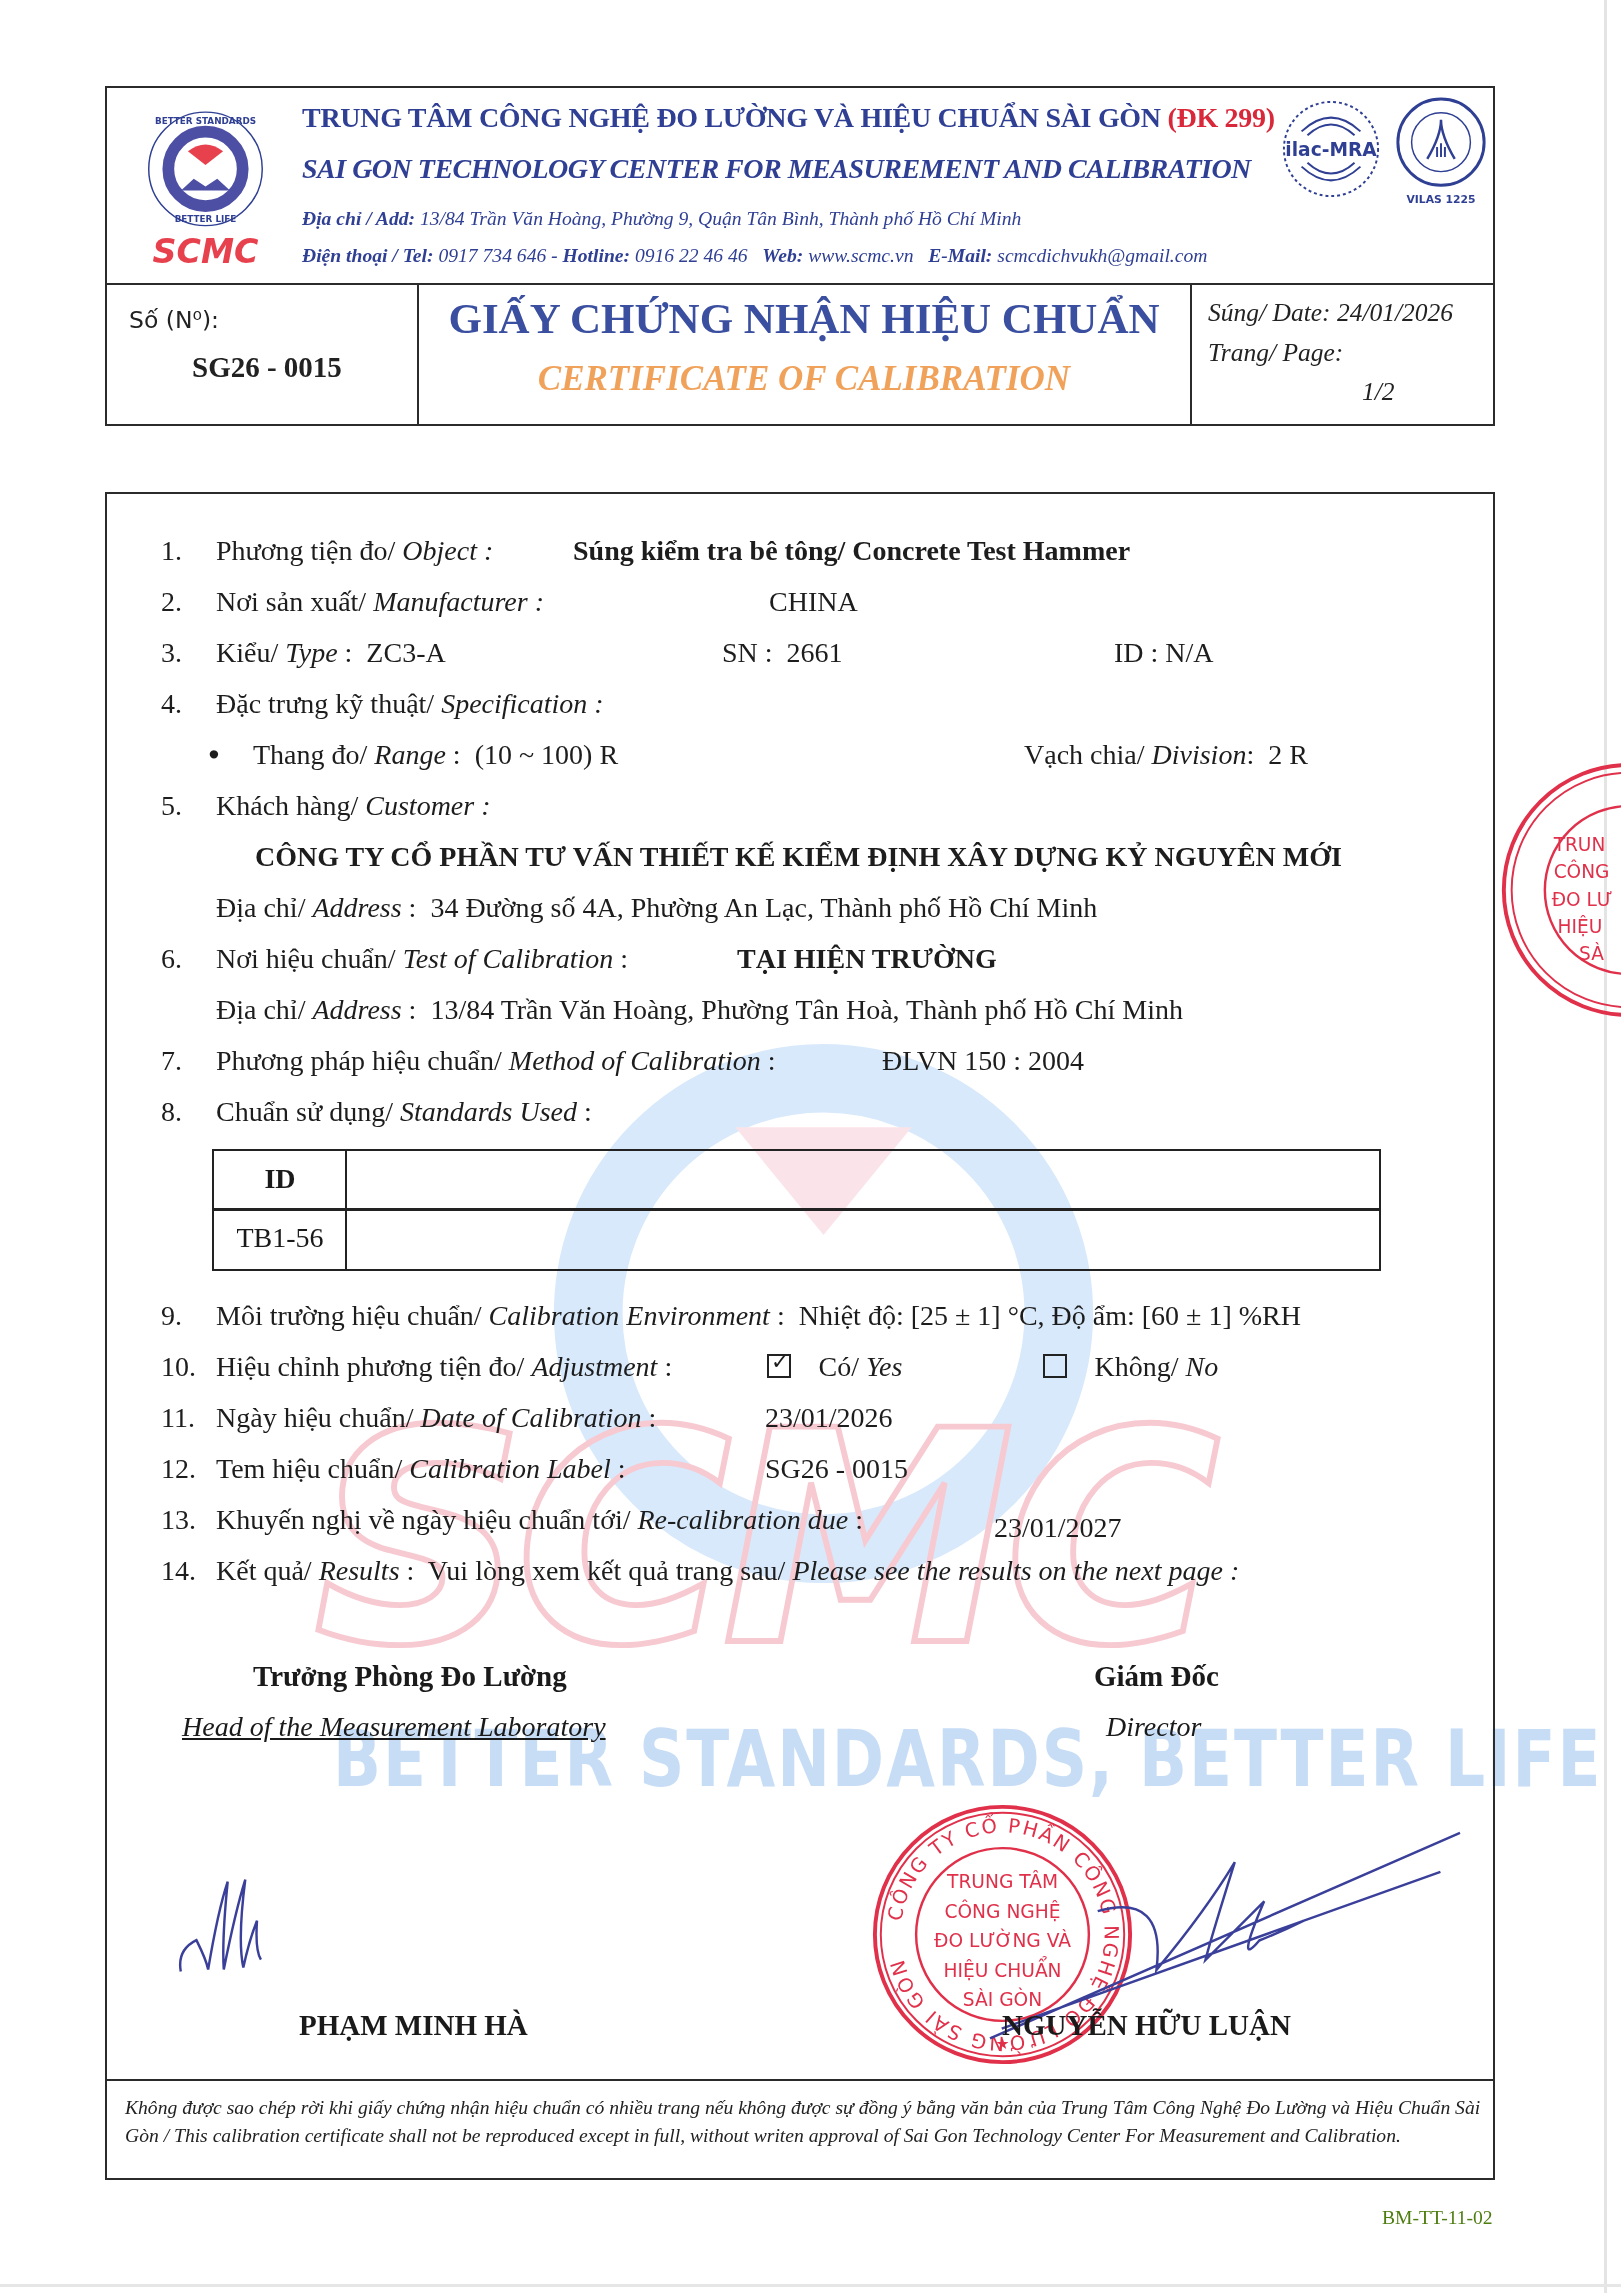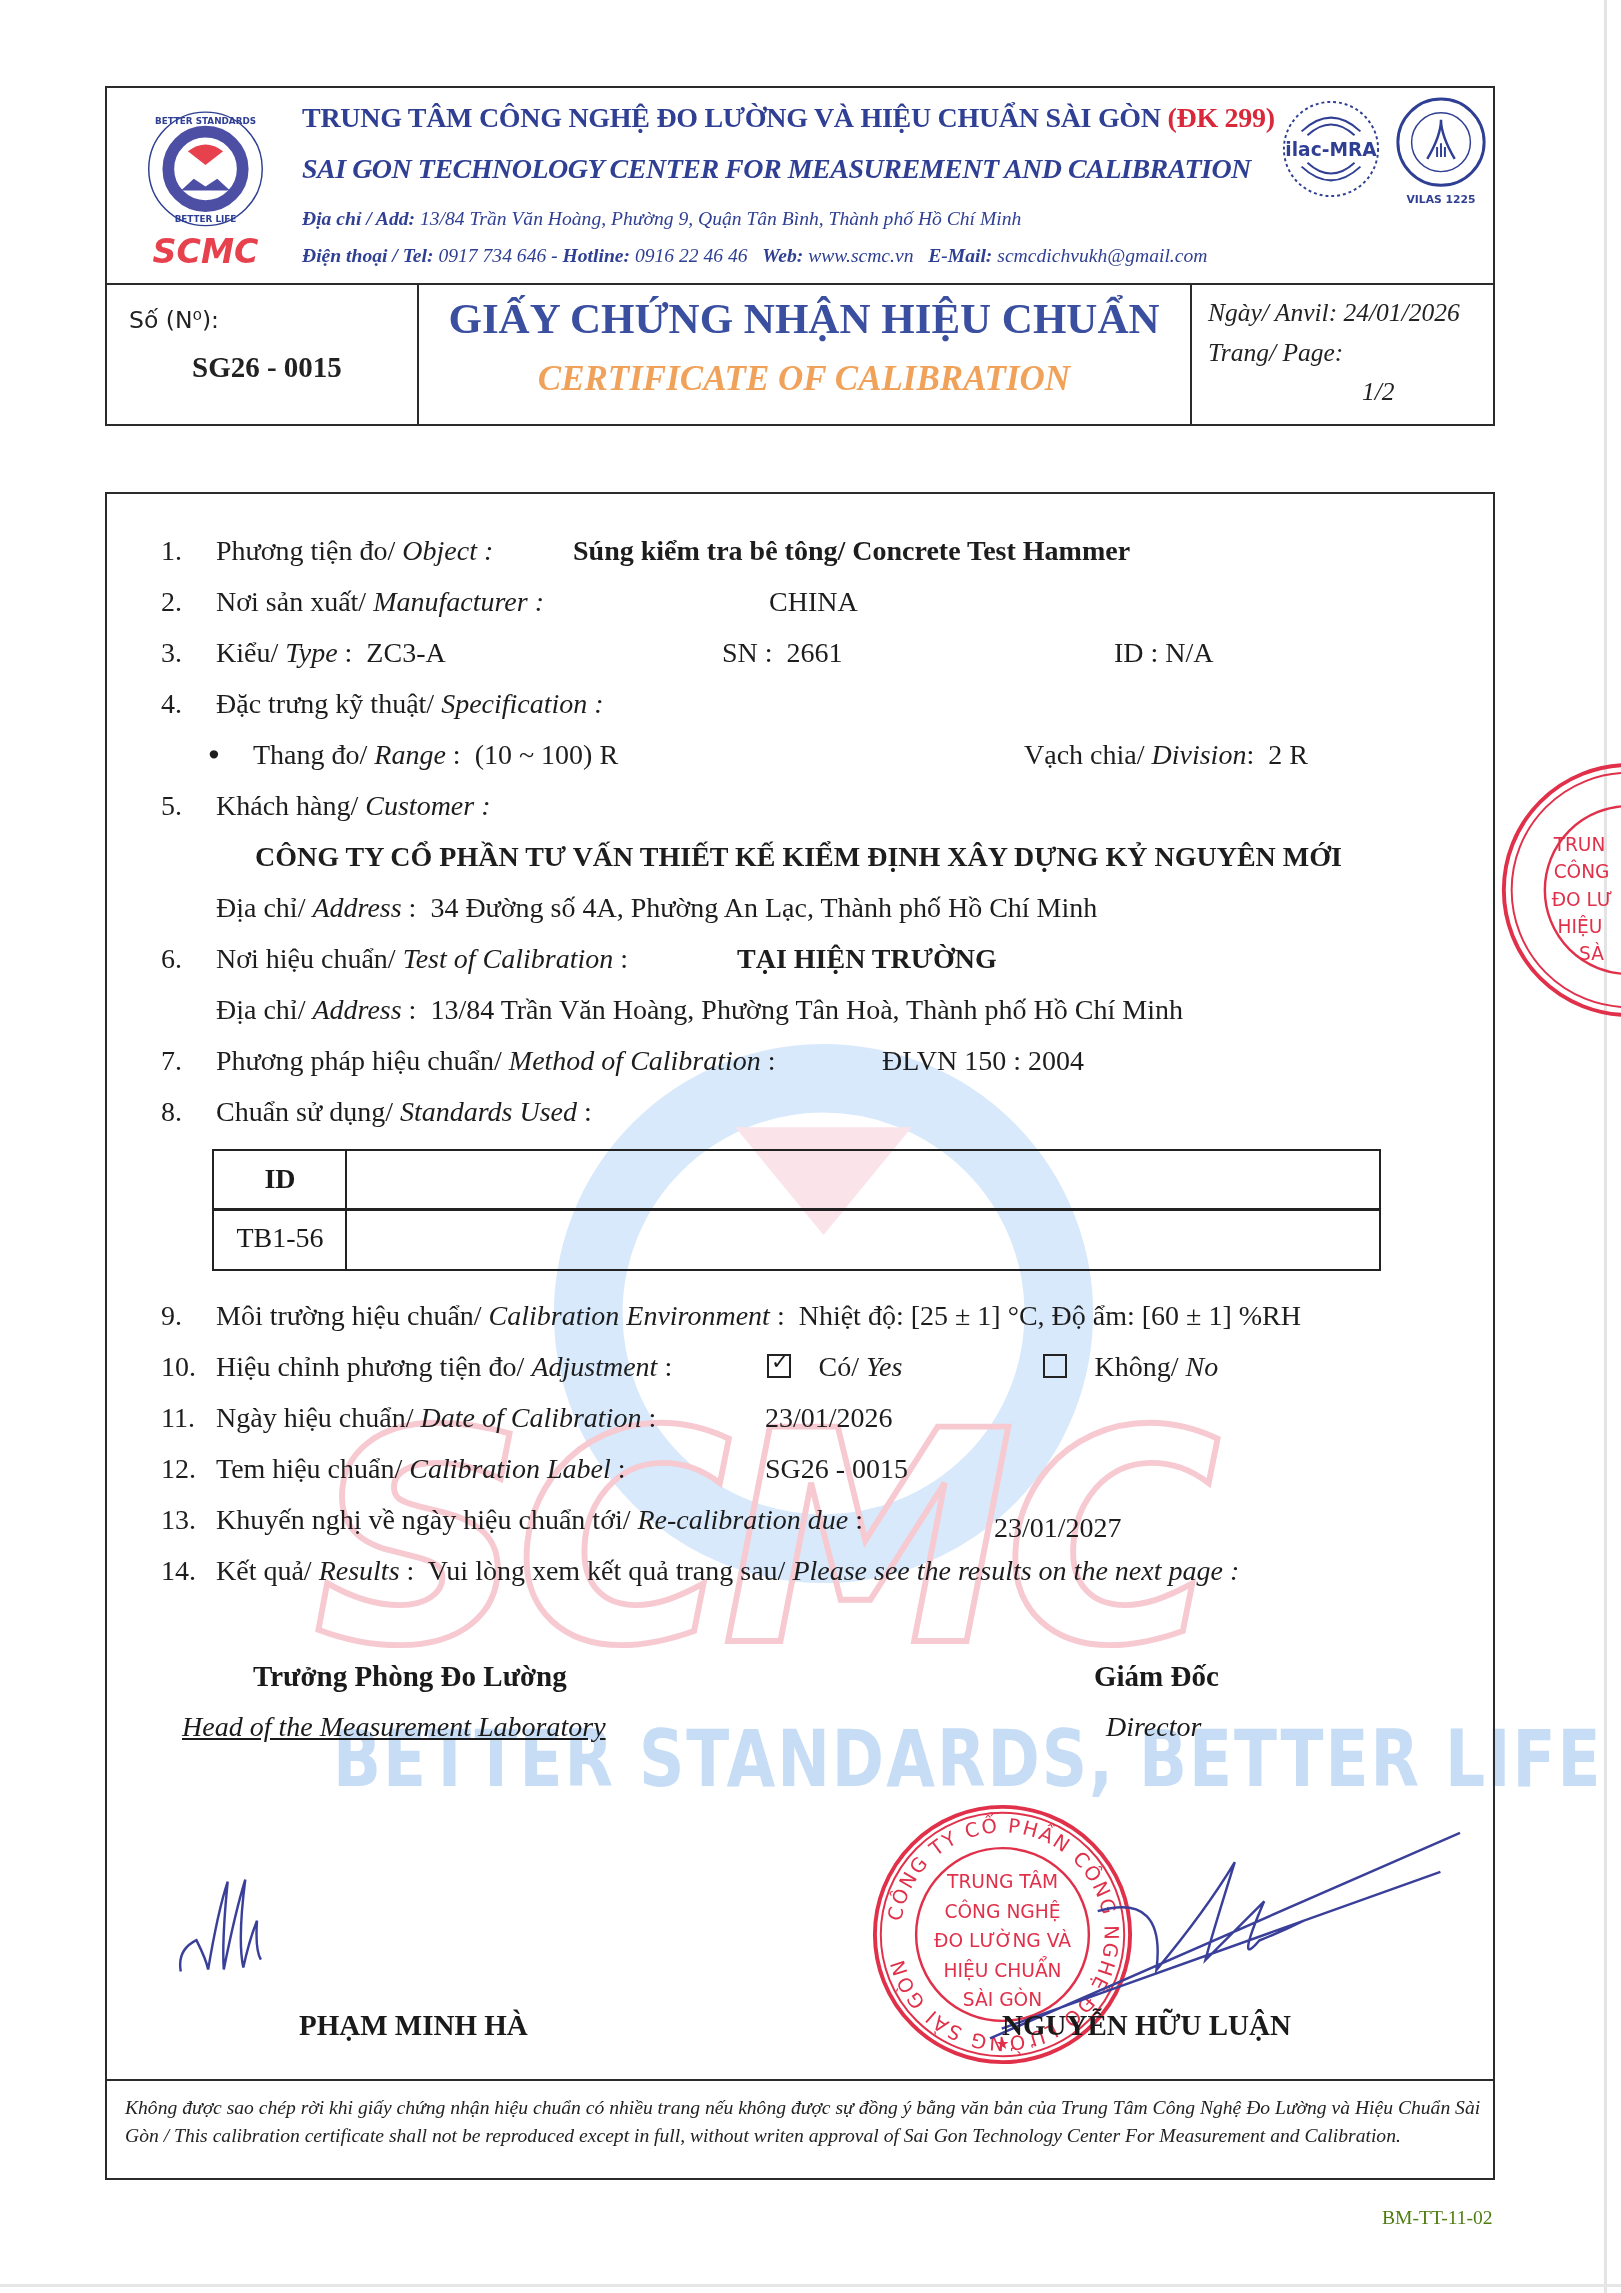--- a/index.html
+++ b/index.html
@@ -89,21 +89,21 @@
   <circle cx="50" cy="47" r="30" fill="none" stroke="#2f3f93" stroke-width="1.5"></circle>
   <path d="M36 64 Q50 40 50 24 Q50 40 64 64" fill="none" stroke="#2f3f93" stroke-width="2.5"></path>
   <path d="M46 62 L46 52 M50 62 L50 48 M54 62 L54 52" stroke="#2f3f93" stroke-width="2"></path>
   <text x="50" y="109" font-size="11" font-weight="bold" fill="#2f3f93" text-anchor="middle" font-family="DejaVu Sans, sans-serif">VILAS 1225</text>
 </svg>
 
 <div class="abs cert-no-label">Số (N⁰):</div>
 <div class="abs cert-no">SG26 - 0015</div>
 <div class="abs title-vn">GIẤY CHỨNG NHẬN HIỆU CHUẨN</div>
 <div class="abs title-en">CERTIFICATE OF CALIBRATION</div>
-<div class="abs meta" style="top:298px;"><span>Ngày/ Anvil:</span> <span>24/01/2026</span></div>
+<div class="abs meta" style="top:298px;"><span>Súng/ Date:</span> <span>24/01/2026</span></div>
 <div class="abs meta" style="top:338px;">Trang/ Page:</div>
 <div class="abs meta" style="top:377px;left:1362px;">1/2</div>
 
 <div class="box" style="left:105px;top:492px;width:1390px;height:1688px;"></div>
 <div class="hline" style="left:105px;top:2079px;width:1390px;"></div>
 
 <div class="row" style="top:535px;">
   <span>1.</span>
   <span class="txt"><span>Phương tiện đo/</span> <i>Object</i><i> :</i></span>
   <b class="txt" style="left:412px;">Súng kiểm tra bê tông/ Concrete Test Hammer</b>

